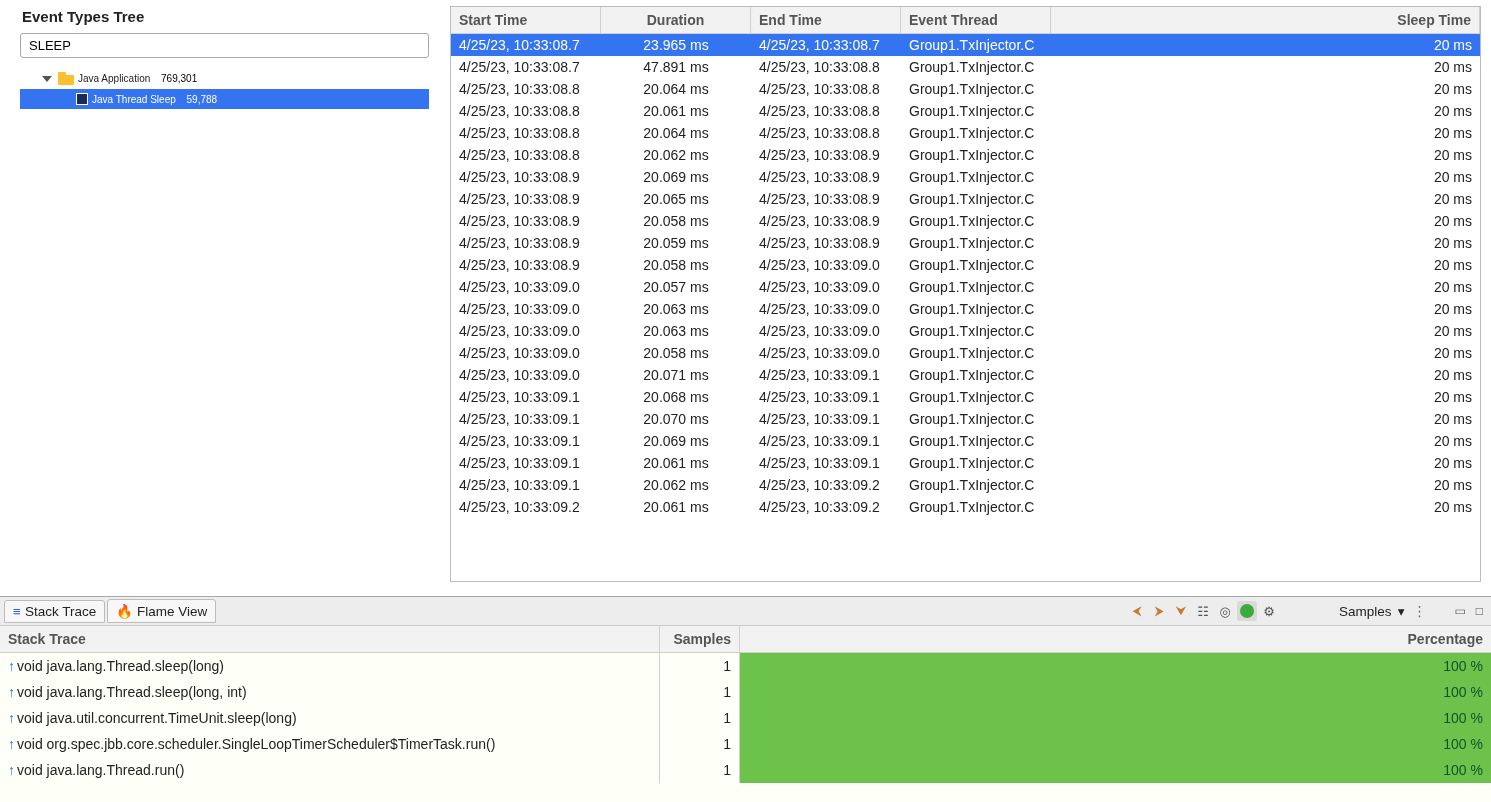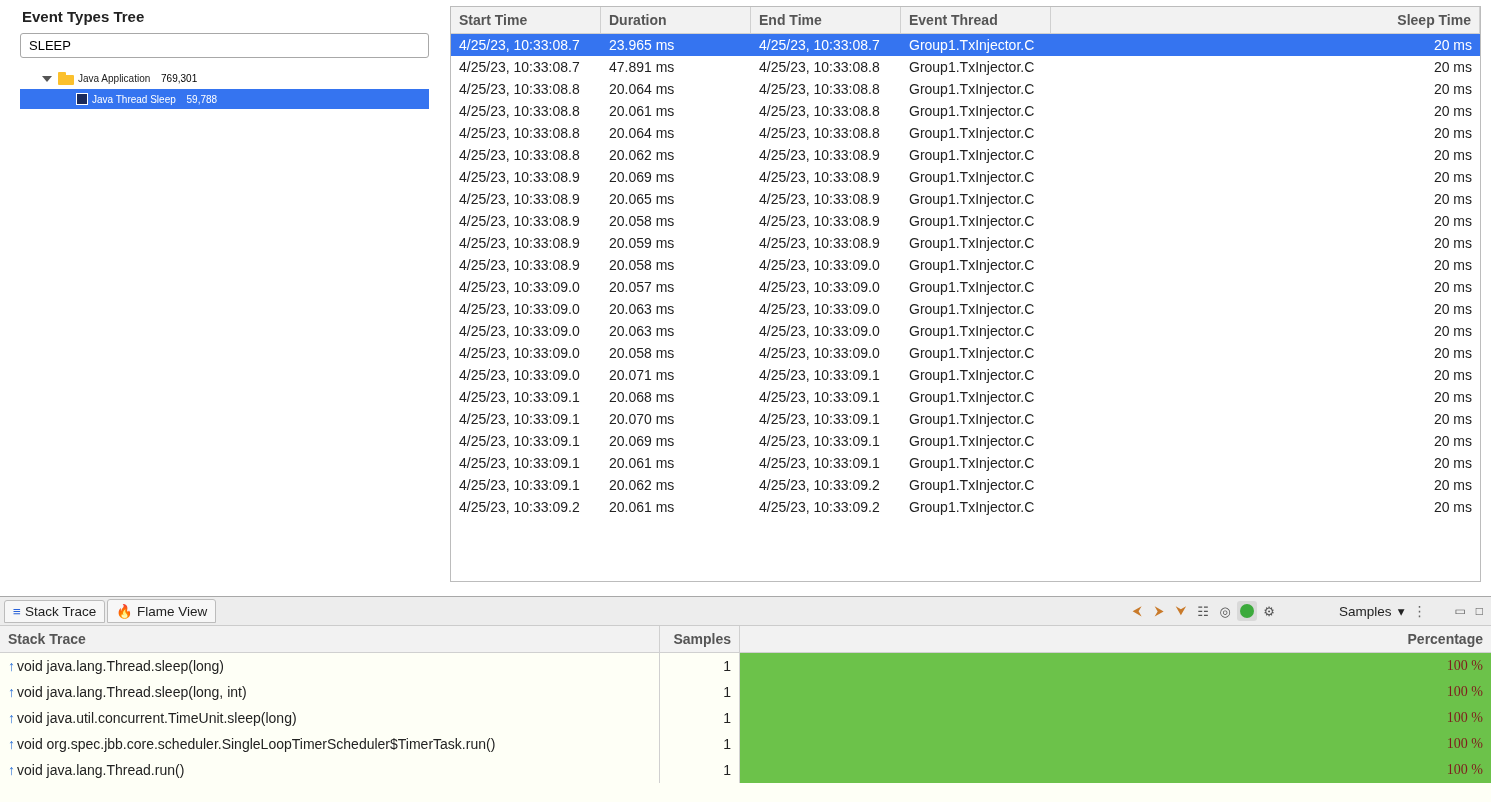--- a/index.html
+++ b/index.html
@@ -105,21 +105,21 @@
 .tbl-header {
   background:#f2f2f2;
   border-bottom:1px solid #d0d0d0;
   font-weight:bold;
   color:#555;
 }
 .tbl-header .cell { border-right:1px solid #d0d0d0; padding:5px 8px; font-size:14px;}
 .tbl-body { overflow-y:auto; flex:1; }
 .tbl-row .cell { padding:3px 8px; font-size:14px; white-space:nowrap; overflow:hidden; text-overflow:clip;}
 .c0{width:150px;}
-.c1{width:150px;text-align:left;}
+.c1{width:150px;text-align:center;}
 .c2{width:150px;}
 .c3{width:150px;}
 .c4{flex:1;text-align:right;padding-right:14px;}
 .tbl-row.sel{background:#3574f0;color:#fff;}
 
 .bottom-area {
   border-top:1px solid #a8a8a8;
   height:206px;
   display:flex;
   flex-direction:column;
@@ -155,21 +155,21 @@
 .vdots{display:inline-block;font-size:14px;color:#666;}
 .minmax{font-size:12px;color:#555;padding:0 4px;}
 .stack-table{flex:1;display:flex;flex-direction:column;border-top:1px solid #ccc;}
 .stack-header, .stack-row{display:flex;}
 .stack-header{background:#f2f2f2;font-weight:bold;color:#555;border-bottom:1px solid #d0d0d0;}
 .stack-header .scell, .stack-row .scell{padding:5px 8px;font-size:14px;}
 .s0{flex:1;}
 .s1{width:80px;text-align:right;border-left:1px solid #d0d0d0;}
 .s2{width:752px;text-align:right;border-left:1px solid #d0d0d0;}
 .stack-body{overflow:auto;flex:1;background:#fefff6;}
-.stack-row .s2{background:#6cc24a;color:#7f1d1d;font-family:Liberation Serif, serif;}
+.stack-row .s2{background:#6cc24a;color:#14532d;}
 .up-arrow{color:#2a6fd5;font-weight:bold;margin-right:2px;}
 </style>
 </head>
 <body>
 
 <div class="top-area">
   <div class="left-panel">
     <div class="panel-title">Event Types Tree</div>
     <input class="search-box" value="SLEEP" style="">
     <div class="tree">

